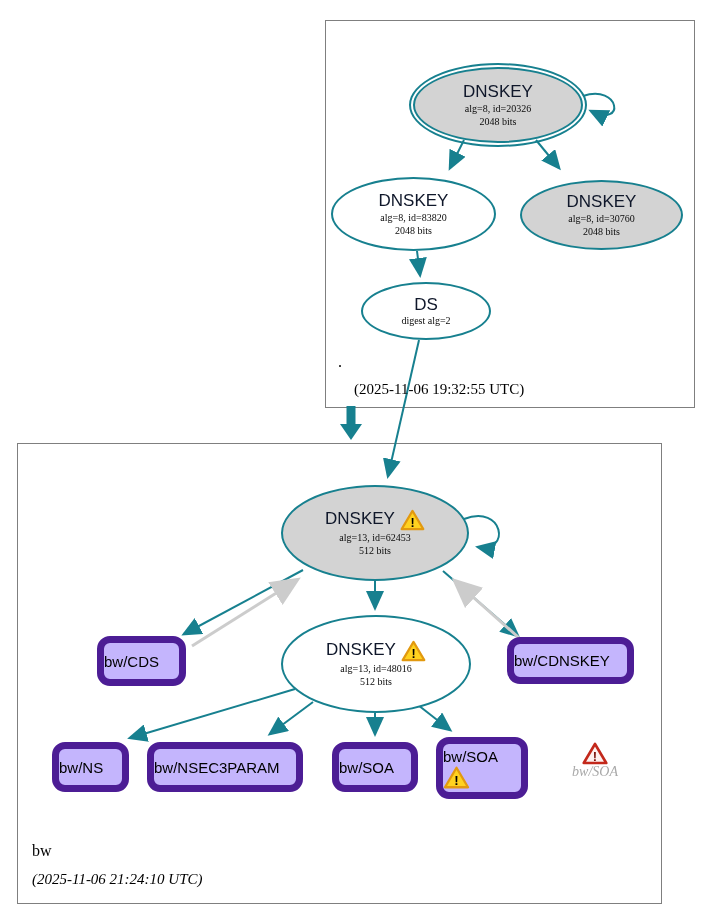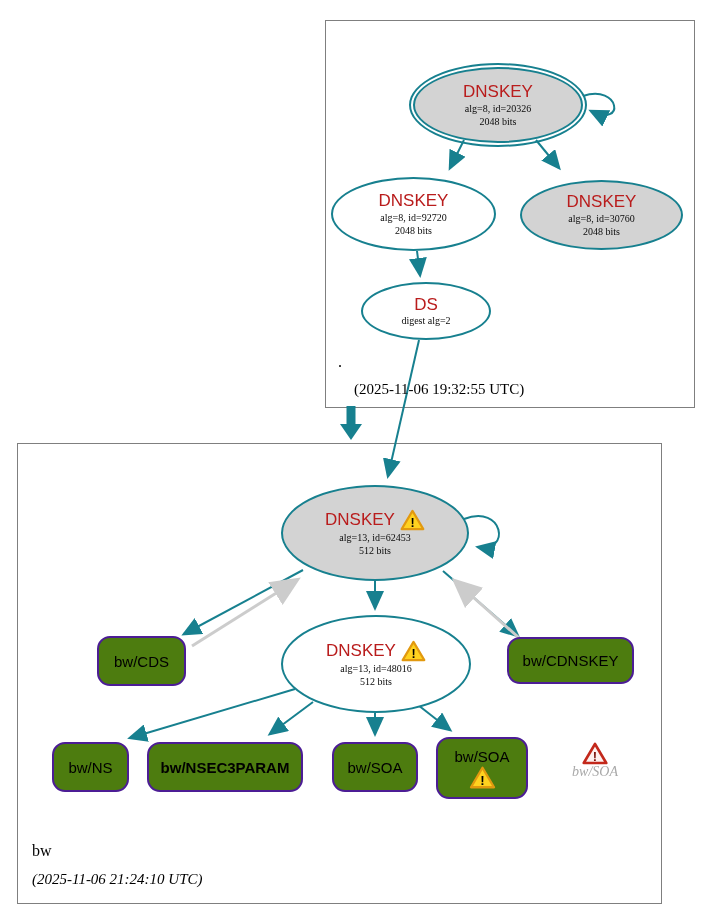--- a/index.html
+++ b/index.html
@@ -9,24 +9,24 @@
   .edges{position:absolute;left:0;top:0;z-index:2;pointer-events:none;}
   .node{z-index:3;}
   .ellipse{position:absolute;border:2px solid #17808f;border-radius:50%;
            display:flex;flex-direction:column;align-items:center;justify-content:center;
            text-align:center;background:#fff;box-sizing:border-box;}
   .ellipse.gray{background:#d3d3d3;}
   .double-outer{position:absolute;border:2px solid #17808f;border-radius:50%;box-sizing:border-box;}
   .double-inner{position:absolute;left:2px;top:2px;right:2px;bottom:2px;
                 border:2px solid #17808f;border-radius:50%;background:#d3d3d3;
                 display:flex;flex-direction:column;align-items:center;justify-content:center;text-align:center;}
-  .rrect{position:absolute;border:2px solid #4c1d95;border-radius:13px;background:#4d7c0f;
-         display:flex;flex-direction:column;align-items:center;justify-content:center;
+  .rrect{position:absolute;border:7px solid #4c1d95;border-radius:13px;background:#c4b5fd;
+         display:flex;flex-direction:column;align-items:flex-start;justify-content:center;
          font-size:15px;color:#000;box-sizing:border-box;text-align:center;}
-  .node-title{font-size:17px;color:#b91c1c;display:flex;align-items:center;gap:5px;justify-content:center;line-height:1.15;}
+  .node-title{font-size:17px;color:#0f172a;display:flex;align-items:flex-start;gap:5px;justify-content:center;line-height:1.15;}
   .node-sub{font-family:"Liberation Serif",serif;font-size:10px;color:#0b0b0b;line-height:1.3;}
   .zone-label{position:absolute;font-family:"Liberation Serif",serif;font-size:16px;color:#000;z-index:3;}
   .zone-ts{position:absolute;font-family:"Liberation Serif",serif;font-size:15px;color:#000;z-index:3;}
   .err-label{position:absolute;font-family:"Liberation Serif",serif;font-style:italic;
              font-size:14px;color:#a9a9a9;text-align:center;z-index:3;}
   .icon{display:inline-block;flex:0 0 auto;}
 </style>
 </head>
 <body>
 
@@ -79,21 +79,21 @@
       </div>
       <div class="node-sub">alg=8, id=20326</div>
       <div class="node-sub">2048 bits</div>
     </div>
   </div>
 
   <div class="ellipse node" style="left:331px;top:177px;width:165px;height:74px;">
     <div class="node-title">
       <span>DNSKEY</span>
     </div>
-    <div class="node-sub">alg=8, id=92720</div>
+    <div class="node-sub">alg=8, id=83820</div>
     <div class="node-sub">2048 bits</div>
   </div>
 
   <div class="ellipse gray node" style="left:520px;top:180px;width:163px;height:70px;">
     <div class="node-title">
       <span>DNSKEY</span>
     </div>
     <div class="node-sub">alg=8, id=30760</div>
     <div class="node-sub">2048 bits</div>
   </div>
@@ -137,21 +137,21 @@
   </div>
 
   <div class="rrect node" style="left:507px;top:637px;width:127px;height:47px;">
     <span>bw/CDNSKEY</span>
   </div>
 
   <div class="rrect node" style="left:52px;top:742px;width:77px;height:50px;">
     <span>bw/NS</span>
   </div>
 
-  <div class="rrect node" style="left:147px;top:742px;width:156px;height:50px;font-weight:bold;">
+  <div class="rrect node" style="left:147px;top:742px;width:156px;height:50px;">
     <span>bw/NSEC3PARAM</span>
   </div>
 
   <div class="rrect node" style="left:332px;top:742px;width:86px;height:50px;">
     <span>bw/SOA</span>
   </div>
 
   <div class="rrect node" style="left:436px;top:737px;width:92px;height:62px;padding:2px 0;">
     <span>bw/SOA</span>
     <svg class="icon" width="27" height="23" viewBox="0 0 30 26" style="margin-top:1px;">

